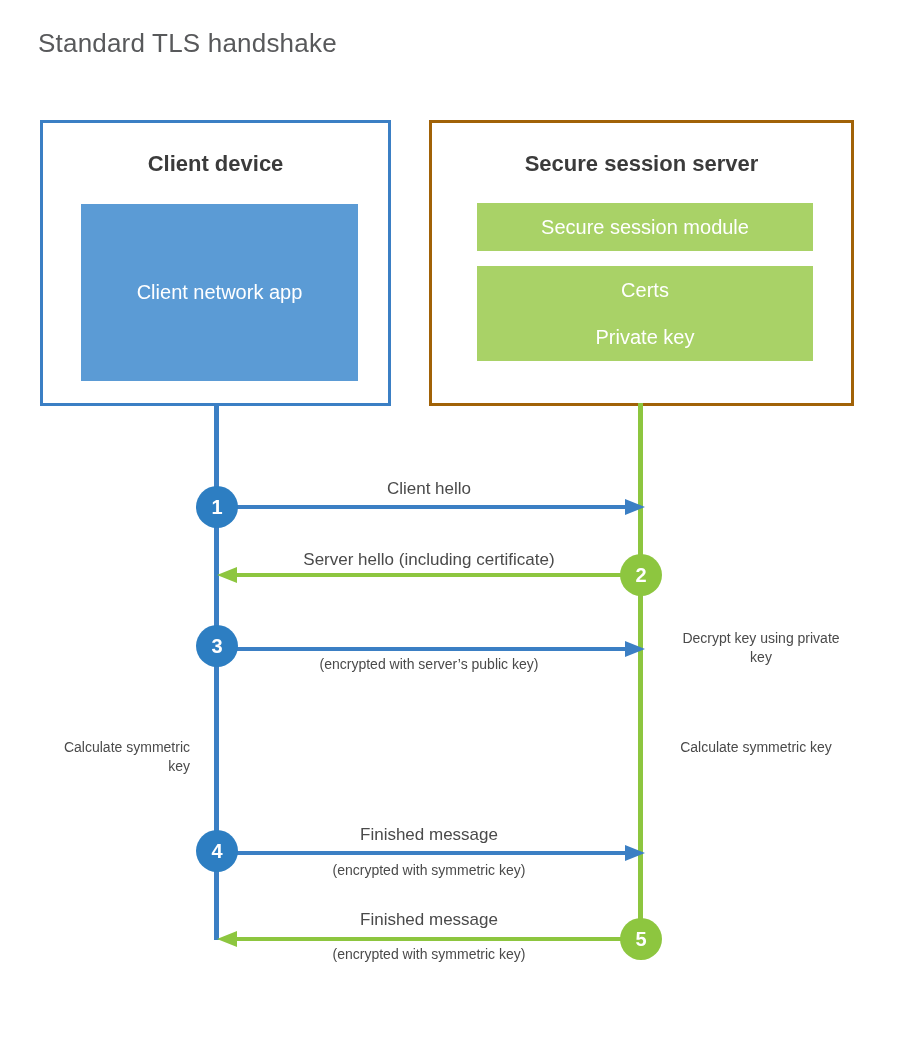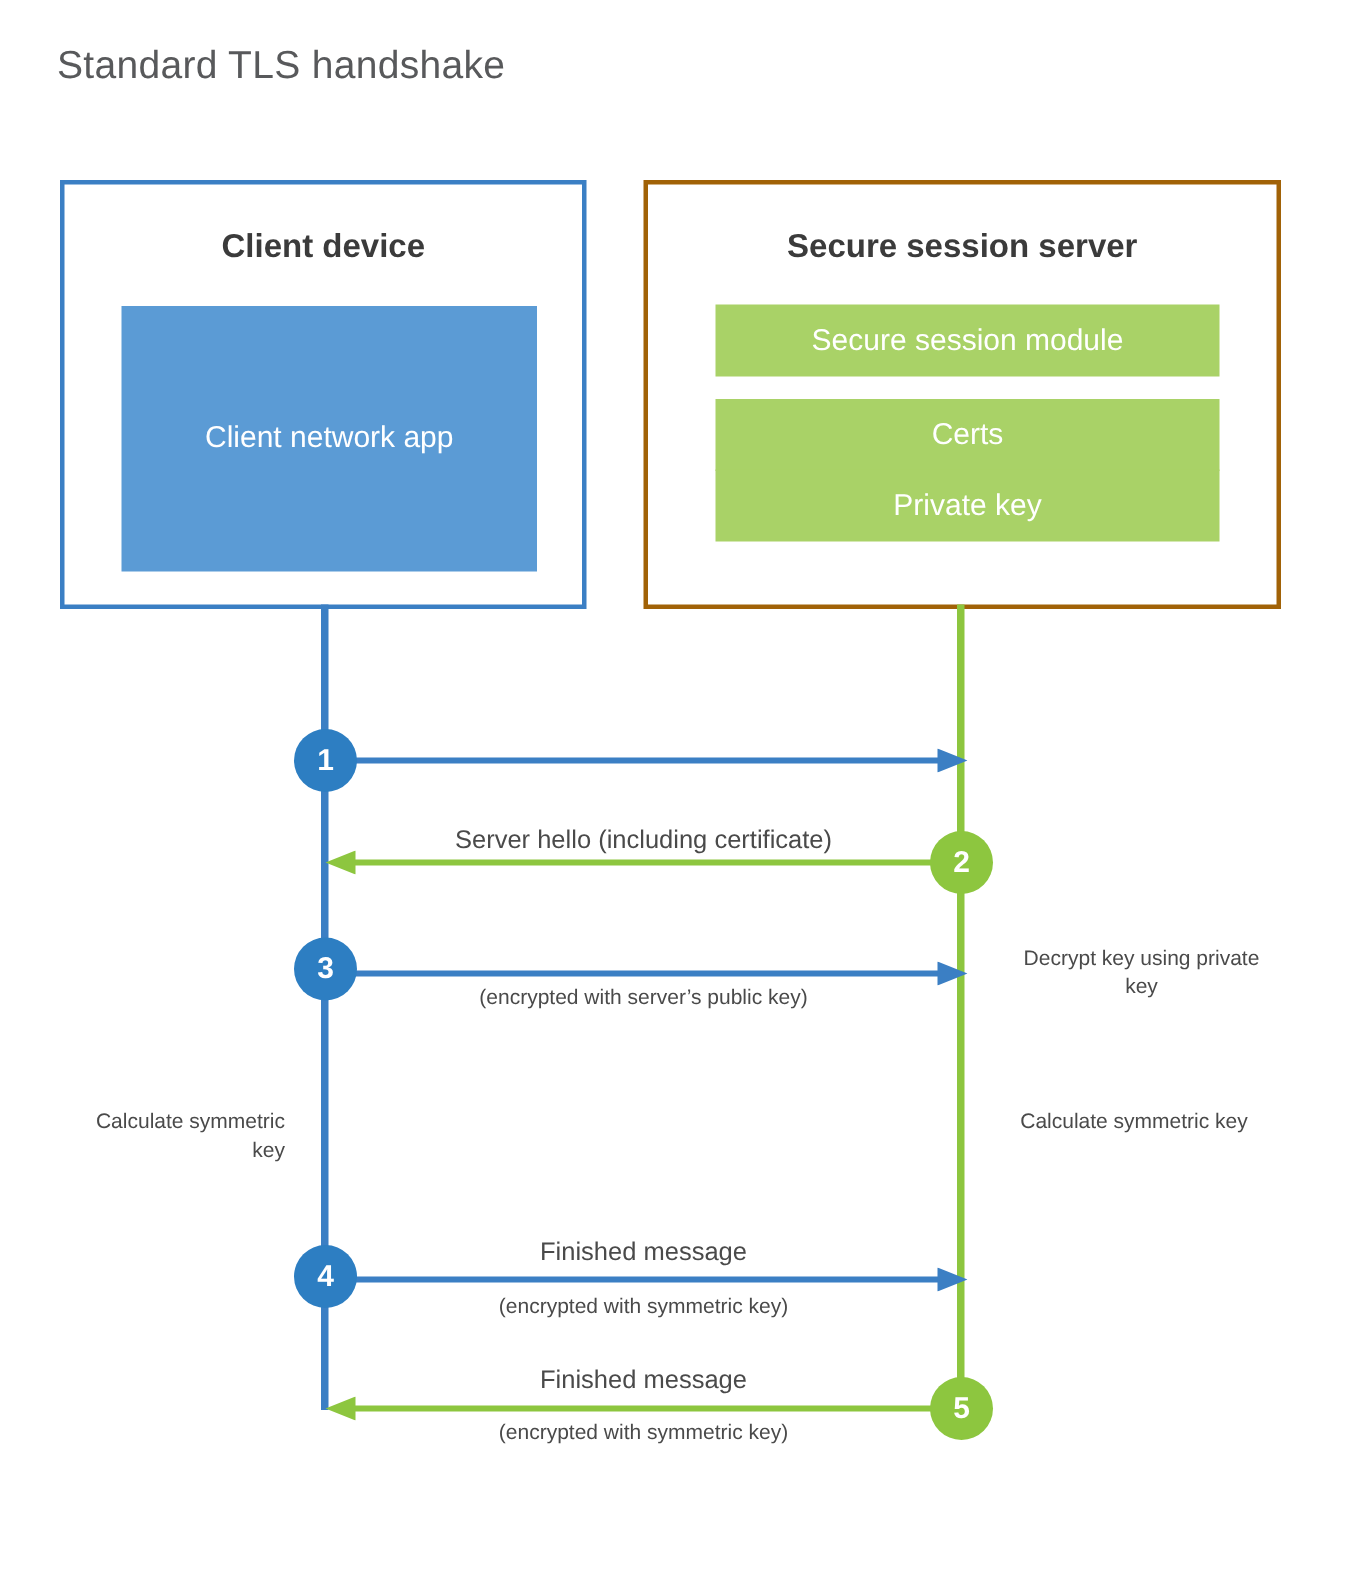--- a/index.html
+++ b/index.html
@@ -176,20 +176,21 @@
   <div class="abs party-box" id="server-box">
     <div class="party-title">Secure session server</div>
     <div class="abs server-bar" id="server-bar-1">Certs</div>
     <div class="abs server-bar" id="server-bar-0">Secure session module</div>
     <div class="abs server-bar" id="server-bar-2">Private key</div>
   </div>
 
   <div class="abs lifeline" id="client-lifeline"></div>
   <div class="abs lifeline" id="server-lifeline"></div>
 
+  <div class="abs msg-label" style="left:217px; top:479px; width:424px;">Client hello</div>
   <svg class="abs arrow-svg" style="left:217px; top:499px;" width="428" height="16" viewBox="0 0 428 16">
     <line x1="0" y1="8" x2="410" y2="8" stroke="#3b7fc4" stroke-width="4"></line>
     <polygon points="408,0 428,8 408,16" fill="#3b7fc4"></polygon>
   </svg>
   <div class="abs step-circle client" id="step-circle-1">1</div>
 
   <div class="abs msg-label" style="left:217px; top:550px; width:424px;">Server hello (including certificate)</div>
   <svg class="abs arrow-svg" style="left:217px; top:567px;" width="428" height="16" viewBox="0 0 428 16">
     <line x1="18" y1="8" x2="428" y2="8" stroke="#8dc63f" stroke-width="4"></line>
     <polygon points="20,0 0,8 20,16" fill="#8dc63f"></polygon>

